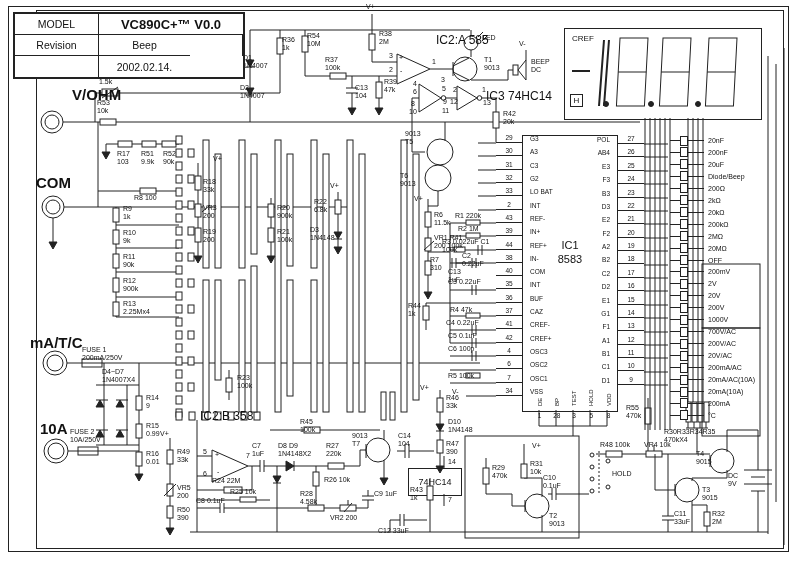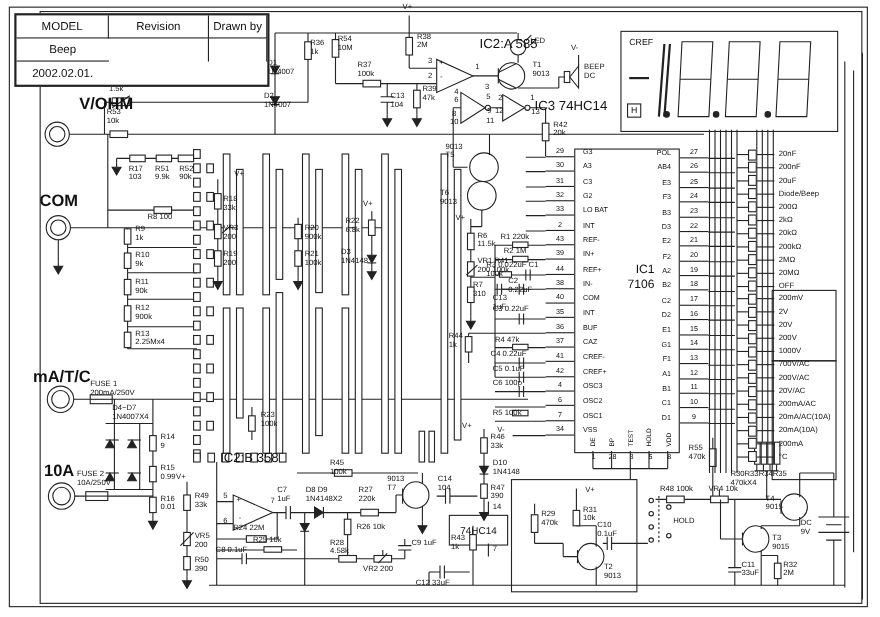--- a/index.html
+++ b/index.html
@@ -11,21 +11,21 @@
   
   #tb{position:absolute;left:13px;top:12px;z-index:4;background:#fff;border:2px solid #222;
       display:grid;grid-template-columns:84px 91px 53px;grid-template-rows:21px 21px 21px;}
   #tb div{border-right:1.5px solid #222;border-bottom:1.5px solid #222;display:flex;
           align-items:center;justify-content:center;font-size:10.5px;}
   #tb .last{border-right:none;} #tb .brow{border-bottom:none;}
   #tb .big{font-size:13px;font-weight:bold;grid-column:2/4;}
   
   .wbox{position:absolute;border:1.5px solid #222;background:#fff;z-index:1;}
   #ic1-box{left:522px;top:135px;width:94px;height:275px;}
-  #ic1-title{position:absolute;left:545px;top:238px;width:50px;text-align:right;z-index:3;
+  #ic1-title{position:absolute;left:545px;top:238px;width:50px;text-align:center;z-index:3;
              font-size:11px;line-height:1.3;}
   #lcd{left:564px;top:28px;width:196px;height:90px;}
   #lobat{position:absolute;left:572px;top:34px;font-size:8px;z-index:3;}
   #hbox{position:absolute;left:570px;top:94px;width:11px;height:11px;border:1px solid #222;
         font-size:8px;display:flex;align-items:center;justify-content:center;z-index:3;}
   #ic4-box{left:408px;top:468px;width:52px;height:26px;display:flex;align-items:center;
            justify-content:center;font-size:9px;z-index:2;}
   
   .lbl{position:absolute;font-size:7px;line-height:1.15;white-space:pre-line;z-index:3;}
   .lbl.lg{font-size:12px;}
@@ -57,26 +57,26 @@
 </head>
 <body>
 
 <div id="stage">
 
   <div class="frame" id="frame-outer"></div>
   <div class="frame" id="frame-inner"></div>
 
   <div id="tb">
     <div>MODEL</div>
+    <div class="big last">VC890C+™ V0.0</div>
     <div>Revision</div>
-    <div>Drawn by</div>
     <div class="last">Beep</div>
     <div class="brow"></div>
     <div class="brow"></div>
-    <div class="last brow">2002.02.01.</div>
+    <div class="last brow">2002.02.14.</div>
   </div>
 
   <div class="wbox" id="lcd"></div>
   <div class="wbox" id="ic1-box"></div>
   <div class="wbox" id="ic4-box">74HC14</div>
 
   <svg id="wires" width="800" height="561">
     <g stroke="#222" stroke-width="1" fill="none">
 
       <circle cx="52" cy="122" r="11"></circle>
@@ -347,21 +347,21 @@
                M352,104 v4 m-4,0 h8 l-4,7 z M379,104 v4 m-4,0 h8 l-4,7 z M139,470 v4 m-4,0 h8 l-4,7 z
                M170,524 v4 m-4,0 h8 l-4,7 z M384,474 v4 m-4,0 h8 l-4,7 z M440,462 v4 m-4,0 h8 l-4,7 z" fill="#222"></path>
     </g>
   </svg>
 
   <div id="lobat">CREF</div>
   <div id="hbox">H</div>
 
   <div id="ic1-title">
     <div>IC1</div>
-    <div>7106</div>
+    <div>8583</div>
   </div>
   <div class="pincol" id="lpins">
 
   <div class="prow">
       <span class="pnum">29</span>
       <span class="pname">G3</span>
     </div>
       <div class="prow">
       <span class="pnum">30</span>
       <span class="pname">A3</span>

